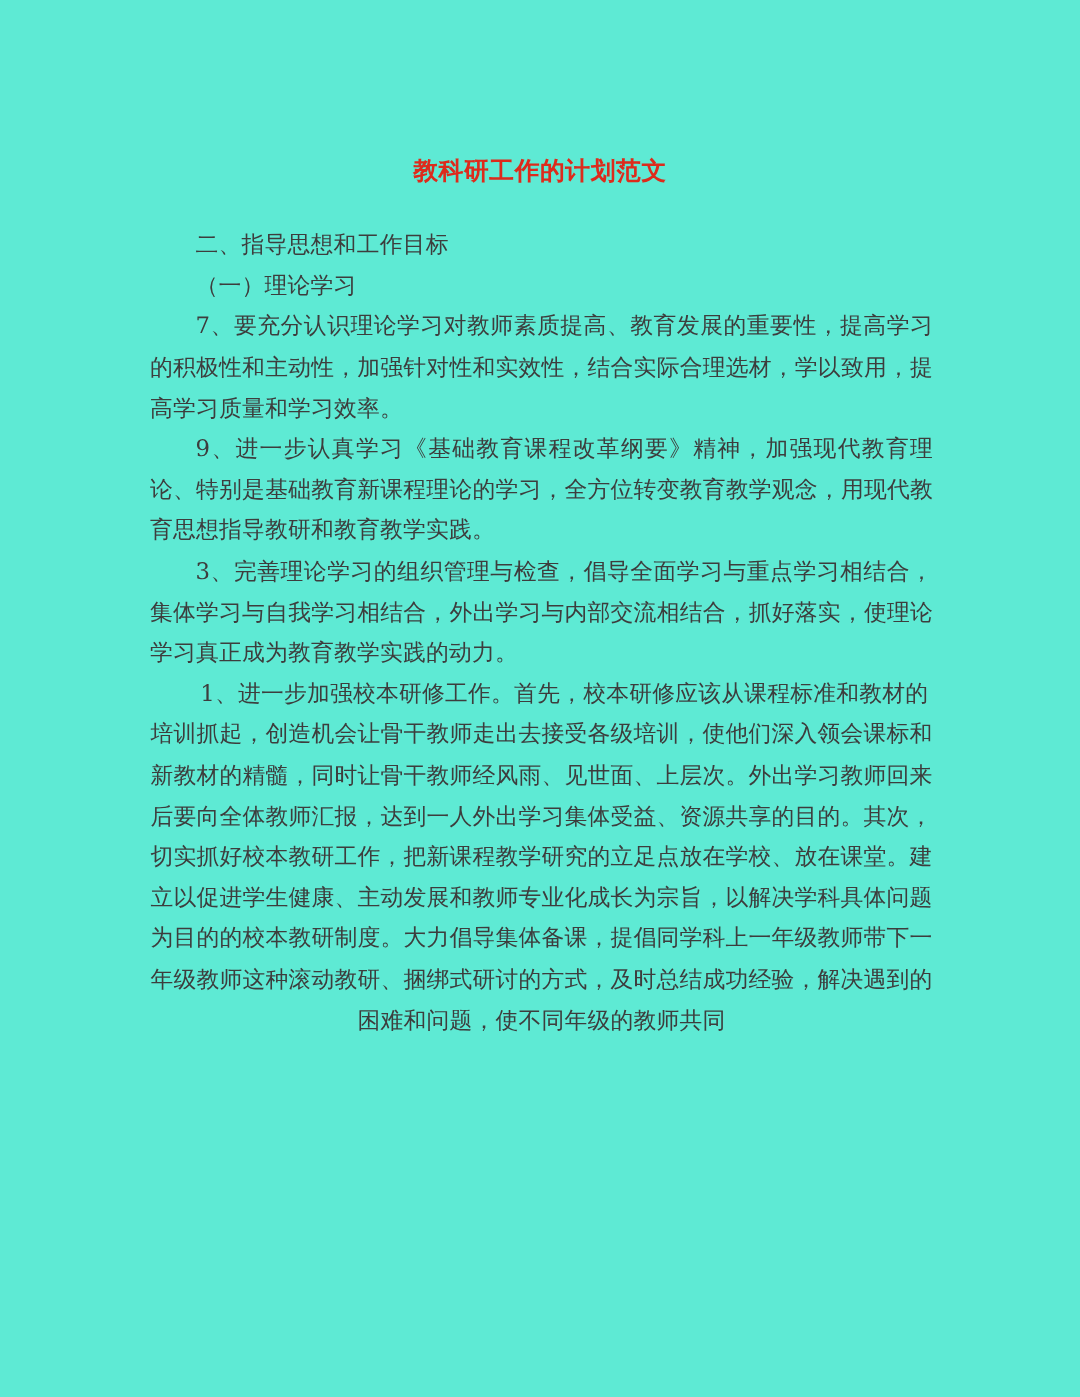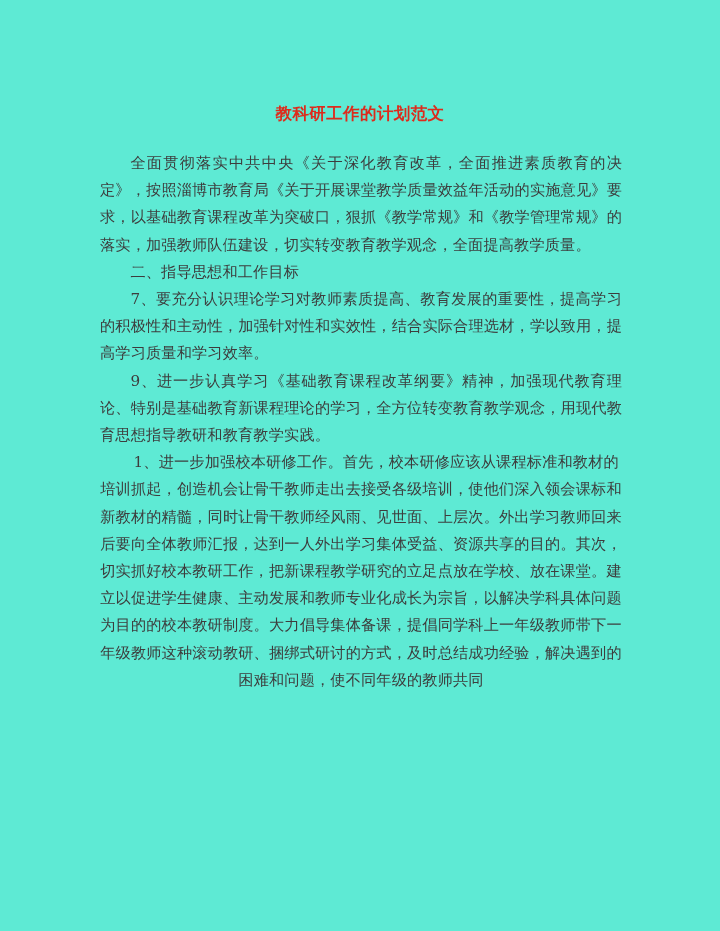--- a/index.html
+++ b/index.html
@@ -72,28 +72,29 @@
 </head>
 <body>
 
 <div class="page">
 
   <h1 class="doc-title">教科研工作的计划范文</h1>
 
   <div class="body-col">
 
 
-    <p class="para">全面贯彻落实中共中央《关于深化教育改革，全面推进素质教育的决定》，按照淄博市教育局《关于开展课堂教学质量效益年活动的实施意见》要求，以基础教育课程改革为突破口，狠抓《教学常规》和《教学管理常规》的落实，加强教师队伍建设，切实转变教育教学观念，全面提高教学质量。</p>
 
     <p class="para heading-line">二、指导思想和工作目标</p>
 
+    <p class="para heading-line">（一）理论学习</p>
 
     <p class="para">7、要充分认识理论学习对教师素质提高、教育发展的重要性，提高学习的积极性和主动性，加强针对性和实效性，结合实际合理选材，学以致用，提高学习质量和学习效率。</p>
 
     <p class="para">9、进一步认真学习《基础教育课程改革纲要》精神，加强现代教育理论、特别是基础教育新课程理论的学习，全方位转变教育教学观念，用现代教育思想指导教研和教育教学实践。</p>
 
+    <p class="para">3、完善理论学习的组织管理与检查，倡导全面学习与重点学习相结合，集体学习与自我学习相结合，外出学习与内部交流相结合，抓好落实，使理论学习真正成为教育教学实践的动力。</p>
 
 
     <p class="para clipped">1、进一步加强校本研修工作。首先，校本研修应该从课程标准和教材的培训抓起，创造机会让骨干教师走出去接受各级培训，使他们深入领会课标和新教材的精髓，同时让骨干教师经风雨、见世面、上层次。外出学习教师回来后要向全体教师汇报，达到一人外出学习集体受益、资源共享的目的。其次，切实抓好校本教研工作，把新课程教学研究的立足点放在学校、放在课堂。建立以促进学生健康、主动发展和教师专业化成长为宗旨，以解决学科具体问题为目的的校本教研制度。大力倡导集体备课，提倡同学科上一年级教师带下一年级教师这种滚动教研、捆绑式研讨的方式，及时总结成功经验，解决遇到的困难和问题，使不同年级的教师共同</p>
 
   </div>
 
 </div>
 
 </body></html>

